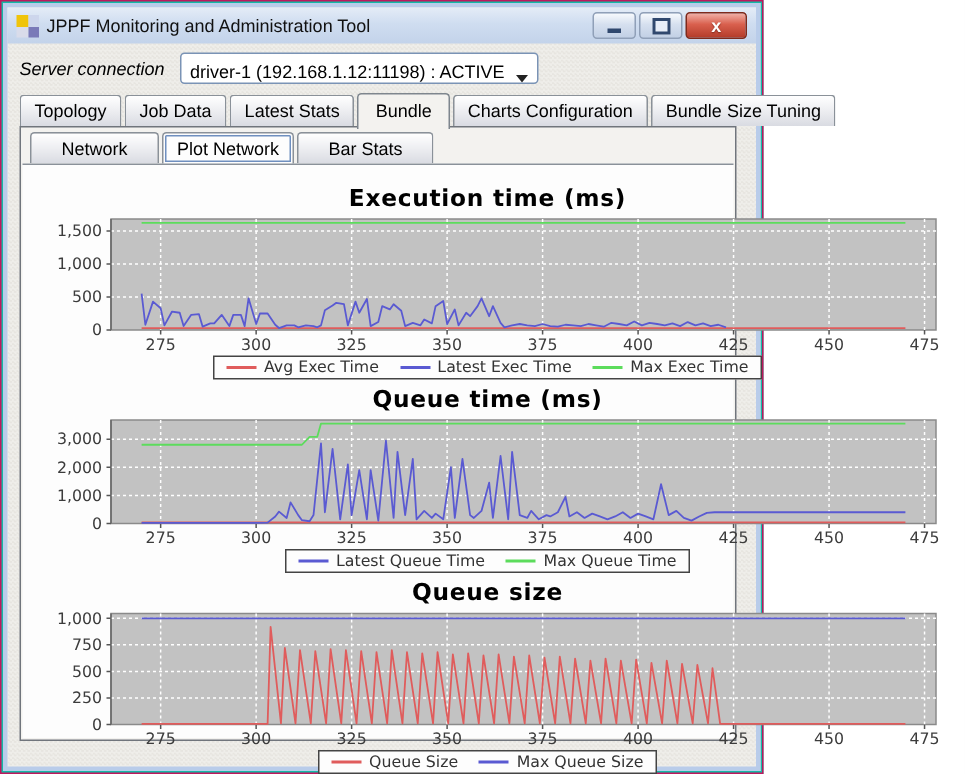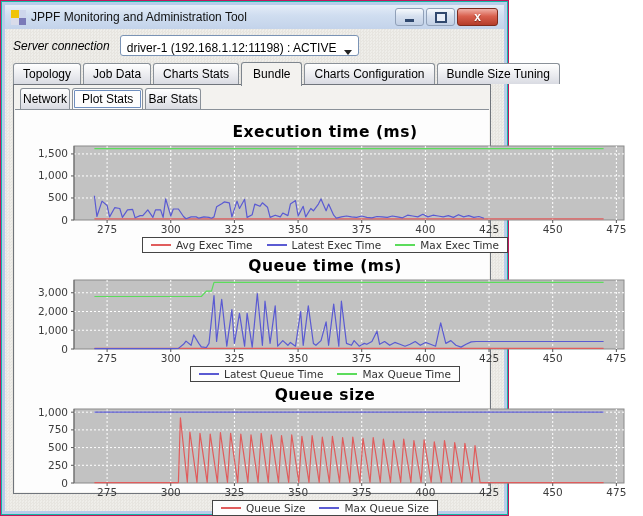--- a/index.html
+++ b/index.html
@@ -67,21 +67,21 @@
     border-color:#7e868e;
   }
   .content-panel {
     position:absolute; left:8px; right:13px; top:79px; bottom:17px;
     border:1px solid #70757c; background:#f3f2ef; z-index:1;
   }
   .subtabbar { display:flex; align-items:flex-end; padding:3px 2px 0 6px; }
   .subtab {
     border:1px solid #8a9199; border-bottom:none; border-radius:3px 3px 0 0;
     background:linear-gradient(#ffffff,#e9eaee 60%,#d9dbe2);
-    font-size:12px; color:#000; padding:3px 2px; margin-right:2px; cursor:pointer;
+    font-size:12px; color:#000; padding:3px 20px; margin-right:2px; cursor:pointer;
   }
   .subtab.selected { background:#fdfdfd; padding:3px 9px 4px 9px; margin-bottom:-1px; outline:1px solid #6f8fbf; outline-offset:-3px; }
   .charts-area {
     position:absolute; left:1px; right:1px; top:24px; bottom:1px;
     border-top:1px solid #8a9199; background:#fdfdfd; padding:12px 4px;
   }
   
   .chart-block { width:612px; margin:0 auto; }
   .chart-block + .chart-block { margin-top:3px; }
   .chart-title {
@@ -124,31 +124,31 @@
       <span class="server-label">Server connection</span>
       <div class="combo">
         <span class="combo-value">driver-1 (192.168.1.12:11198) : ACTIVE</span>
         <span class="combo-arrow"></span>
       </div>
     </div>
 
     <div class="tabbar">
       <div class="tab">Topology</div>
       <div class="tab">Job Data</div>
-      <div class="tab">Charts Stats</div>
+      <div class="tab">Latest Stats</div>
       <div class="tab selected">Bundle</div>
       <div class="tab">Charts Configuration</div>
       <div class="tab">Bundle Size Tuning</div>
     </div>
 
     <div class="content-panel">
 
       <div class="subtabbar">
         <div class="subtab">Network</div>
-        <div class="subtab selected">Plot Stats</div>
+        <div class="subtab selected">Plot Network</div>
         <div class="subtab">Bar Stats</div>
       </div>
 
       <div class="charts-area">
 
         <div class="chart-block">
           <div class="chart-title">Execution time (ms)</div>
           <svg class="plot" width="612" height="95">
               <rect x="55" y="4" width="550" height="74" fill="#c2c2c2" stroke="#8a8a8a" stroke-width="1"></rect>
               <line x1="88.10185185185185" y1="4" x2="88.10185185185185" y2="78" stroke="#ffffff" stroke-width="1" stroke-dasharray="2,2"></line>

